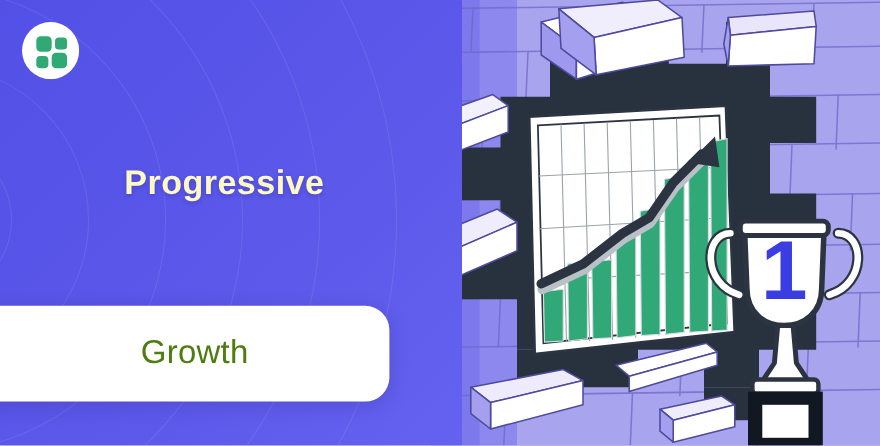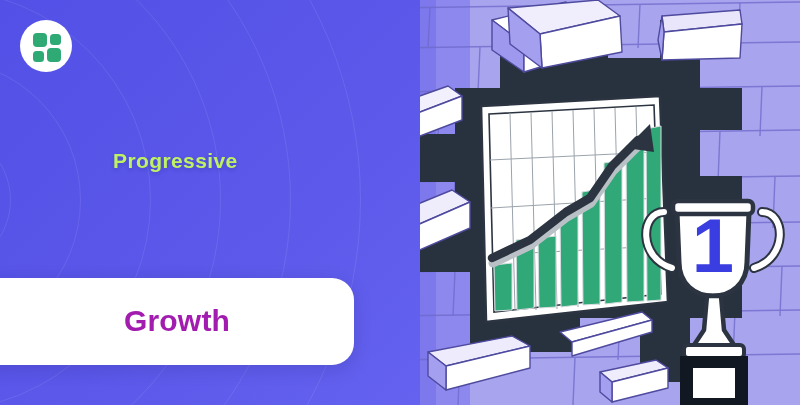--- a/index.html
+++ b/index.html
@@ -21,38 +21,38 @@
   .ring{
     position:absolute;border-radius:50%;
     border:1.5px solid rgba(255,255,255,0.09);
     left:-60px;top:200px;transform:translate(-50%,-50%);
     pointer-events:none;
   }
 
   
   .headline{
     position:absolute;left:113px;top:150px;
-    font-size:21px;font-weight:bold;color:#bef264;
+    font-size:31px;font-weight:bold;color:#fef9c3;
     letter-spacing:.4px;line-height:1;
     text-shadow:0 2px 4px rgba(20,18,90,.22);
     white-space:nowrap;
   }
 
   
   .card{
     position:absolute;left:-70px;top:278px;
     width:424px;height:87px;
     background:#ffffff;border-radius:22px;
     box-shadow:0 4px 18px rgba(25,20,90,.17);
     display:flex;flex-direction:column;
     align-items:center;justify-content:center;
     padding-left:70px;box-sizing:border-box;
   }
   .card-line{
-    color:#a21caf;font-weight:bold;font-size:30px;
+    color:#4d7c0f;font-weight:normal;font-size:30px;
     line-height:1.07;letter-spacing:.2px;
   }
 
   
   .logo{
     position:absolute;left:20px;top:20px;width:52px;height:52px;
   }
 
   
   .art{position:absolute;left:0;top:0;width:800px;height:405px;}

